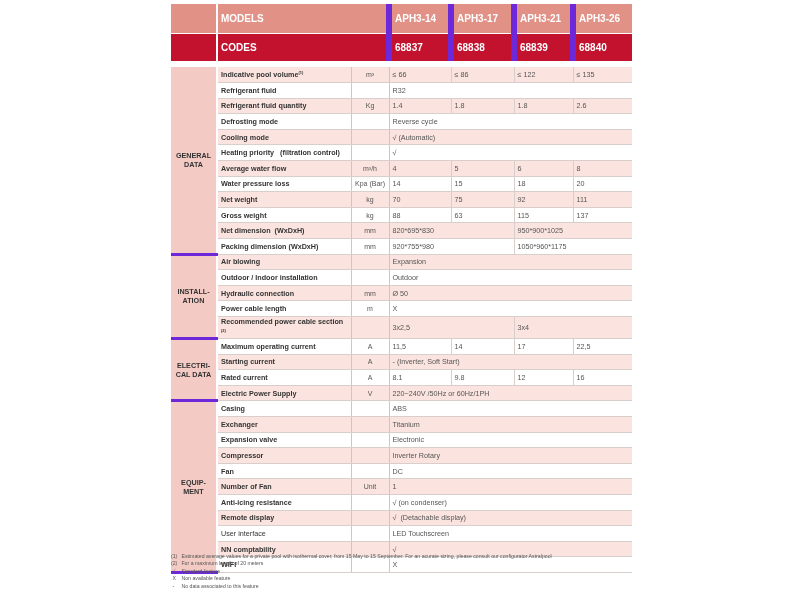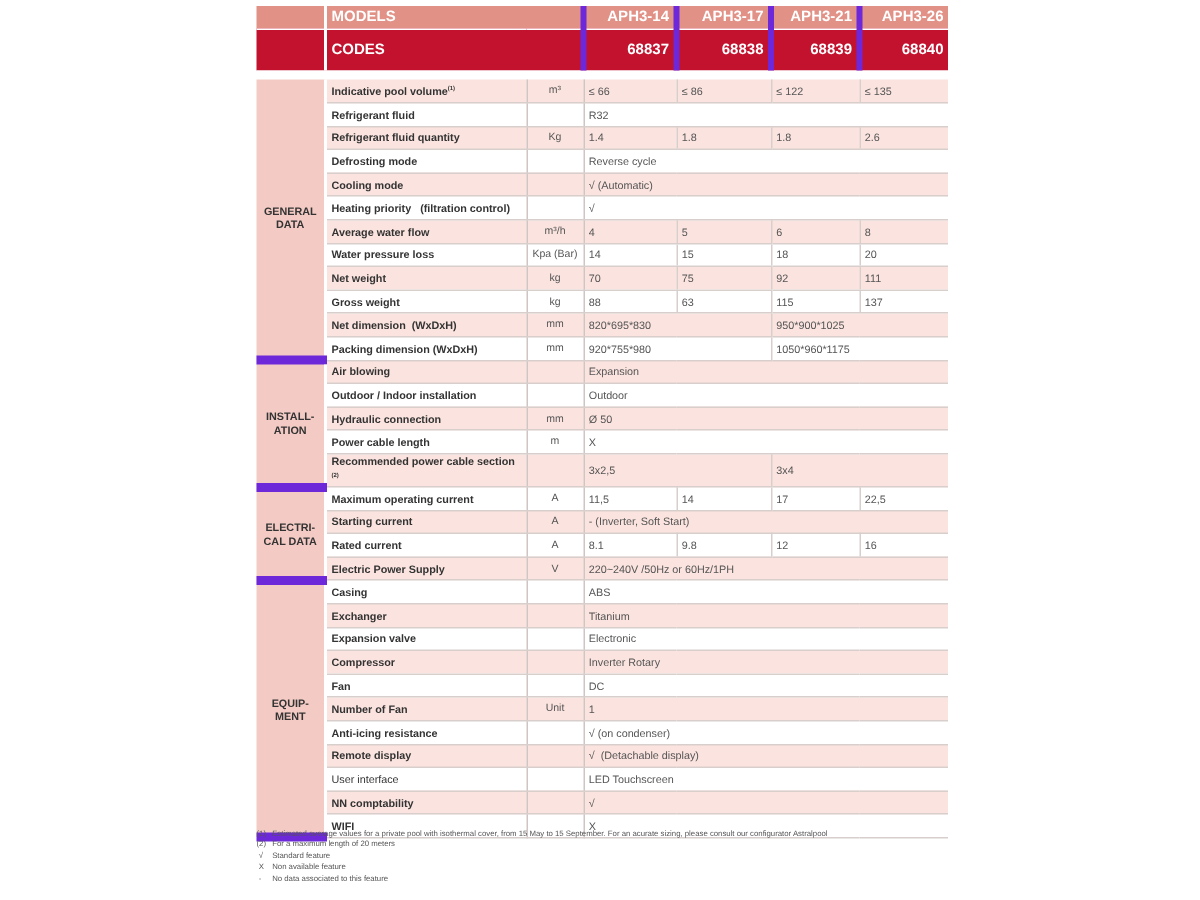--- a/index.html
+++ b/index.html
@@ -8,28 +8,28 @@
   #sheet { position: absolute; left: 171px; top: 4px; width: 461px; }
   table { border-collapse: collapse; table-layout: fixed; width: 461px; }
   col.c-sec { width: 46px; }
   col.c-lbl { width: 134px; }
   col.c-unit { width: 38px; }
   col.c-v1 { width: 62px; }
   col.c-v2 { width: 63px; }
   col.c-v3 { width: 59px; }
   col.c-v4 { width: 59px; }
   td { font-size: 7.2px; height: 15.6px; padding: 0 3px; border-bottom: 1px solid #d8cfcd; vertical-align: middle; white-space: nowrap; }
-  tr.models td { background: #e19186; color: #fff; font-weight: bold; font-size: 10px; height: 15px; border-bottom: 1px solid #fff; }
+  tr.models td { background: #e19186; color: #fff; font-weight: bold; font-size: 10px; height: 29px; border-bottom: 1px solid #fff; }
   tr.codes td { background: #c2122e; color: #fff; font-weight: bold; font-size: 10px; height: 28px; border-bottom: none; }
-  tr.models td.hv, tr.codes td.hv { text-align: right; border-left: 4px solid #6d28d9; }
+  tr.models td.hv, tr.codes td.hv { text-align: left; border-left: 6px solid #6d28d9; }
   tr.models td.lbl, tr.codes td.lbl { padding-left: 3px; border-left: 2px solid #fff; }
   tr.models td.sec, tr.codes td.sec { background: #e19186; }
   tr.codes td.sec { background: #c2122e; }
   tr.gap td { height: 6px; border: none; background: #fff; }
-  td.sec { background: #f3cbc4; color: #333; font-weight: bold; font-size: 7.2px; text-align: center; white-space: normal; line-height: 9px; border-bottom: 6px solid #6d28d9; border-right: 2px solid #fff; }
+  td.sec { background: #f3cbc4; color: #333; font-weight: bold; font-size: 7.2px; text-align: center; white-space: normal; line-height: 9px; border-bottom: 3px solid #6d28d9; border-right: 2px solid #fff; }
   td.lbl { font-weight: bold; color: #333; border-right: 1px solid #cfc6c4; }
   td.lbl.light { font-weight: normal; }
   td.unit { text-align: center; color: #555; font-size: 7px; border-right: 1px solid #cfc6c4; }
   td.v { text-align: left; color: #555; border-left: 1px solid #d8cfcd; }
   tr.pink td:not(.sec) { background: #fbe4df; }
   tr.white td:not(.sec) { background: #ffffff; }
   tr.tall td { height: 22px; white-space: normal; line-height: 9px; }
   sup { font-size: 4px; }
   #notes { position: absolute; left: 171px; top: 553px; width: 480px; font-size: 5.2px; color: #555; line-height: 7.4px; }
   #notes div { white-space: nowrap; }

